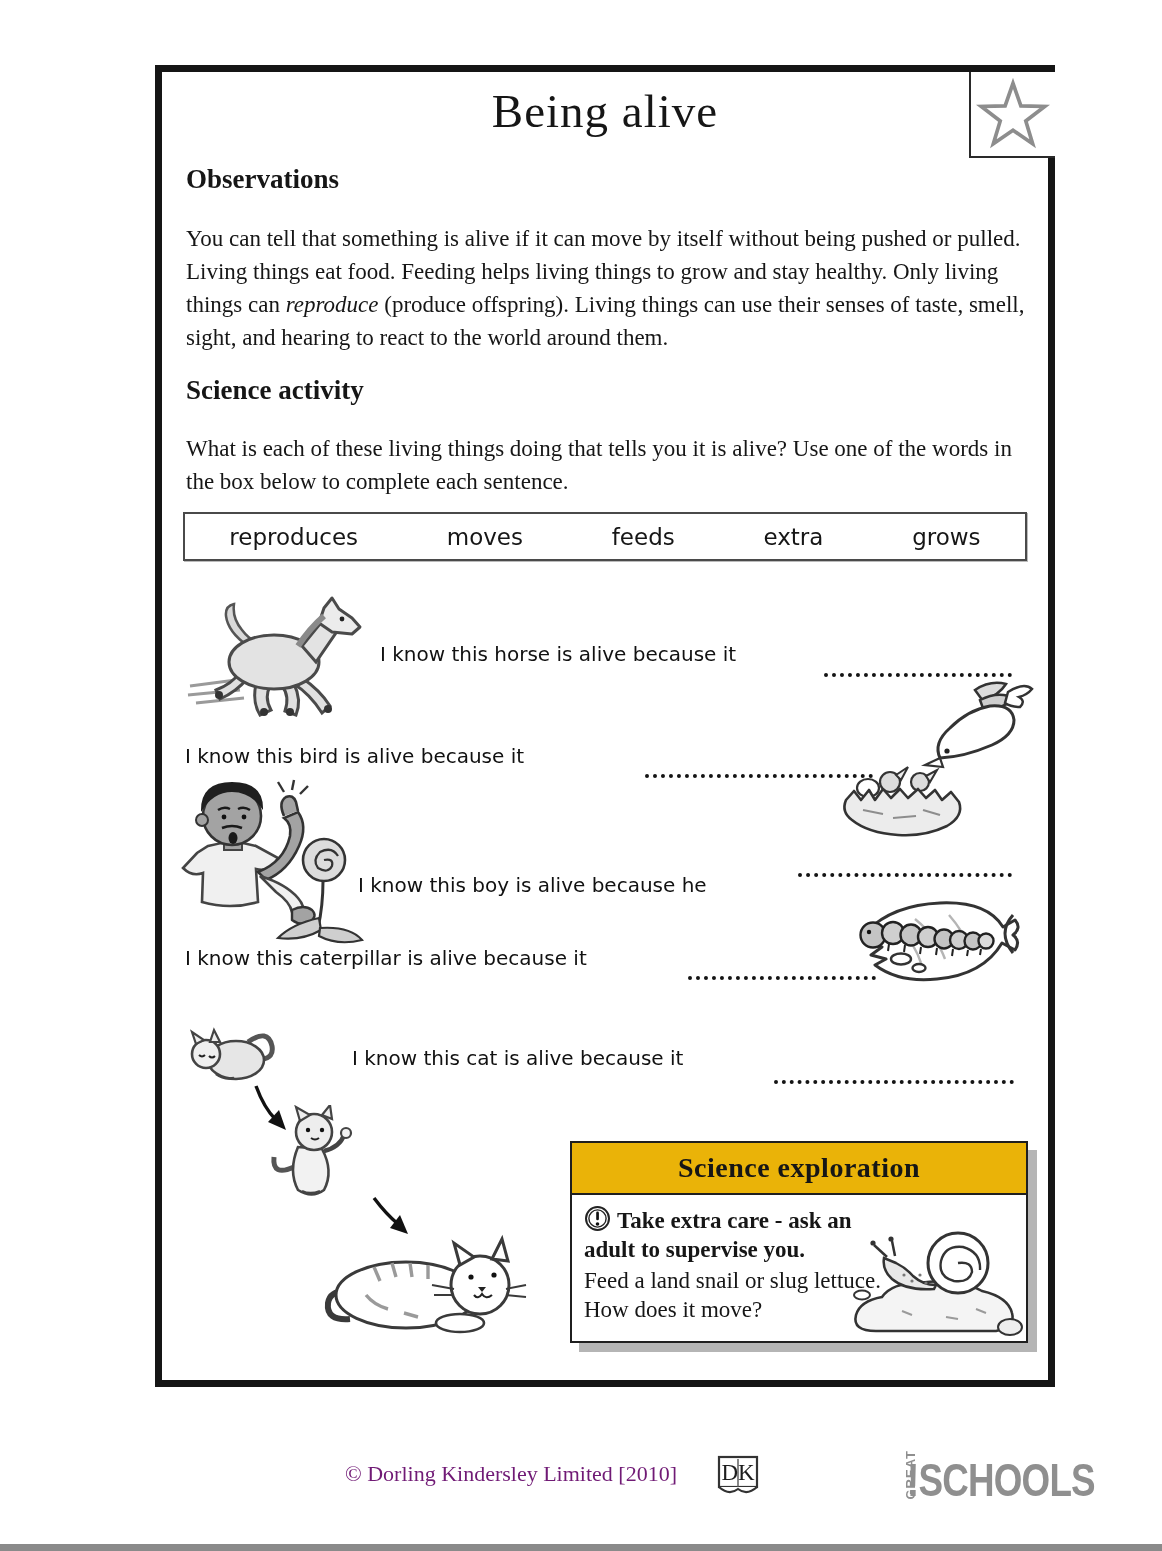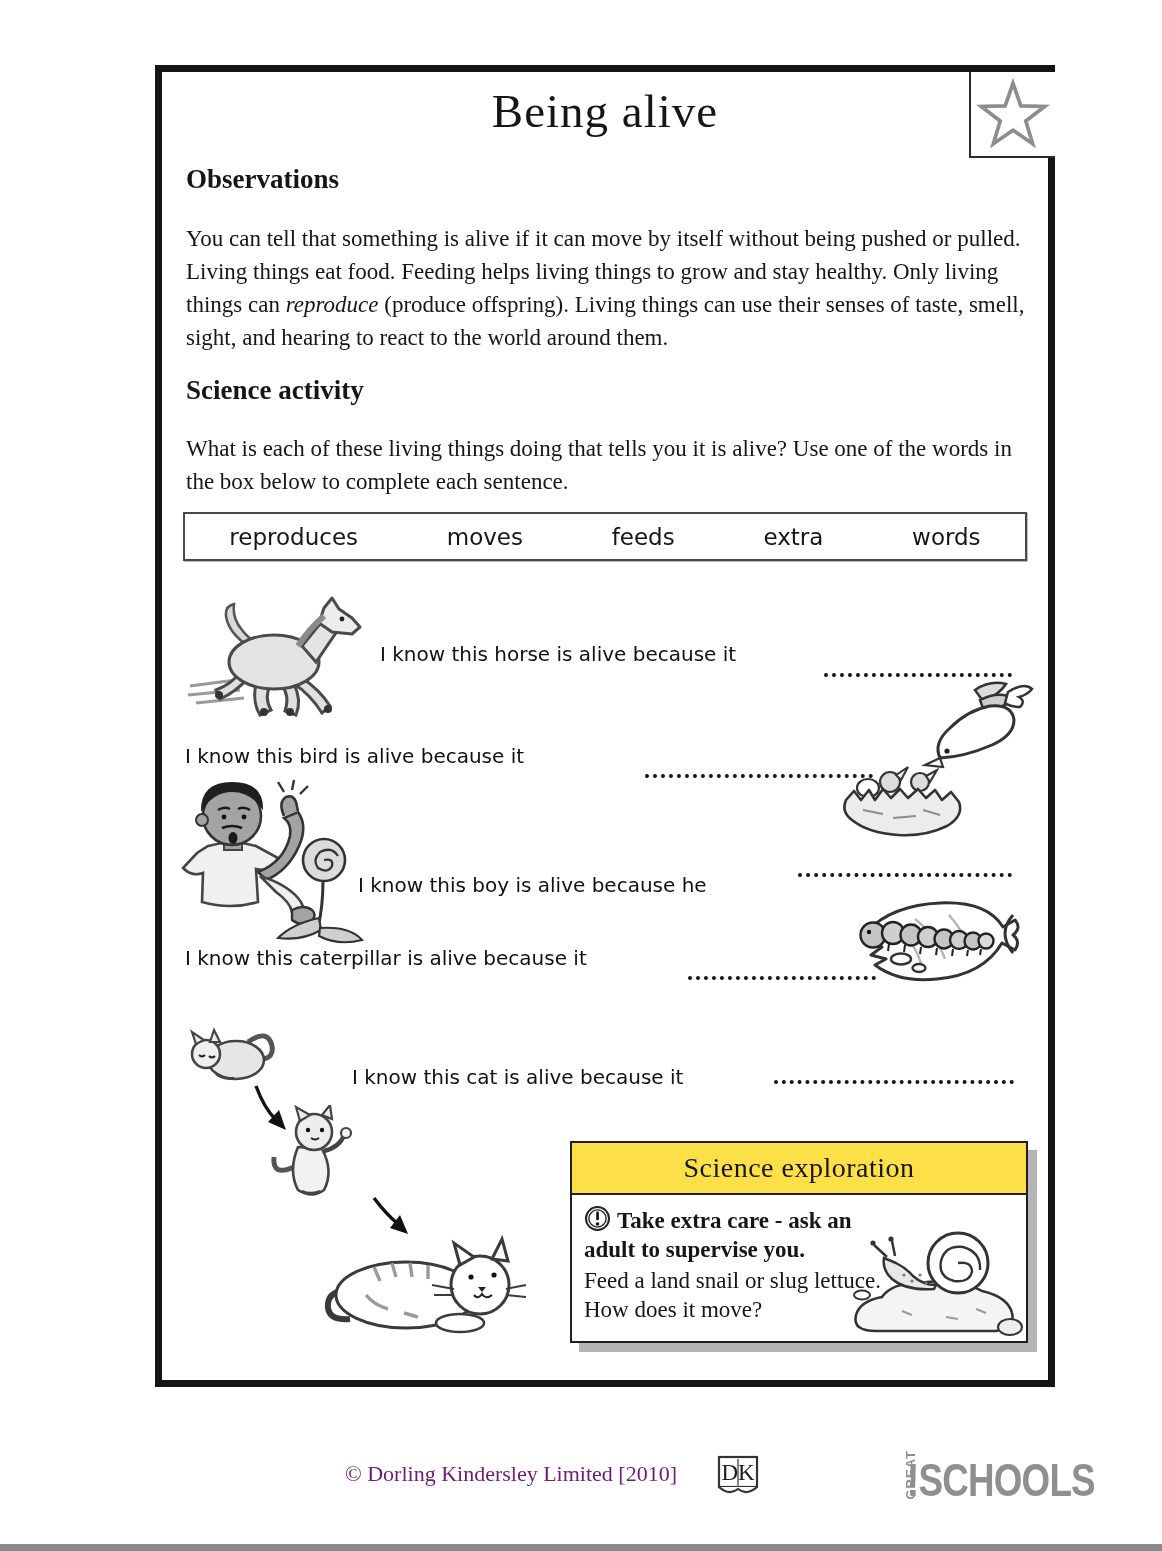--- a/index.html
+++ b/index.html
@@ -27,22 +27,22 @@
   .word-box{left:183px;top:512px;width:844px;height:49px;border:2px solid #4a4a4a;box-sizing:border-box;
             display:flex;align-items:center;justify-content:space-around;background:#fff;
             font-family:"DejaVu Sans", sans-serif;font-size:23px;box-shadow:1px 1px 0 #bbb;}
 
   .sentence{font-family:"DejaVu Sans", sans-serif;font-size:20px;white-space:nowrap;color:#111;}
   .blank{border-bottom:4px dotted #141414;height:28px;}
 
   
   .explo{left:570px;top:1141px;width:458px;height:202px;border:2px solid #1f1f1f;background:#fff;
          box-sizing:border-box;box-shadow:9px 9px 0 #b5b5b5;z-index:4;}
-  .explo-head{height:50px;background:#fde047;border-bottom:2px solid #1f1f1f;display:flex;align-items:center;
-              justify-content:center;font-size:28px;font-weight:400;letter-spacing:.5px;}
+  .explo-head{height:50px;background:#eab308;border-bottom:2px solid #1f1f1f;display:flex;align-items:center;
+              justify-content:center;font-size:28px;font-weight:700;letter-spacing:.5px;}
   .explo-body{position:relative;height:146px;padding:10px 12px;box-sizing:border-box;}
   .explo-warning{margin:0;width:310px;font-size:23px;font-weight:bold;line-height:29px;}
   .explo-text{margin:2px 12px 0 0;width:300px;font-size:23px;line-height:29px;}
   .warn-icon{display:inline-block;vertical-align:-4px;margin-right:6px;}
   .snail{position:absolute;right:2px;bottom:2px;}
 
   
   .copyright{left:345px;top:1461px;font-size:22px;color:#701a75;}
   .gs-logo{left:893px;top:1452px;height:48px;display:flex;align-items:flex-end;color:#8f8f8f;
            font-family:"Liberation Sans", sans-serif;font-weight:bold;}
@@ -73,21 +73,21 @@
   <p class="abs obs-p"><span>You can tell that something is alive if it can move by itself without being pushed or pulled. Living things eat food. Feeding helps living things to grow and stay healthy. Only living things can </span><span class="ital">reproduce</span><span> (produce offspring). Living things can use their senses of taste, smell, sight, and hearing to react to the world around them.</span></p>
 
   <div class="abs h2 act-h">Science activity</div>
   <p class="abs act-p">What is each of these living things doing that tells you it is alive? Use one of the words in the box below to complete each sentence.</p>
 
   <div class="abs word-box">
     <span>reproduces</span>
     <span>moves</span>
     <span>feeds</span>
     <span>extra</span>
-    <span>words</span>
+    <span>grows</span>
   </div>
 
   <svg class="abs" style="left:182px;top:594px;" width="192" height="132" viewBox="0 0 192 132">
     <g stroke="#9a9a9a" stroke-width="3">
       <line x1="8" y1="92" x2="54" y2="86"></line>
         <line x1="6" y1="101" x2="58" y2="96"></line>
         <line x1="14" y1="109" x2="62" y2="104"></line>
     </g>
     <path d="M66,52 Q46,38 44,22 Q43,12 52,10 Q50,24 60,36 Q66,44 74,48 Z" fill="#d9d9d9" stroke="#555" stroke-width="2.5"></path>
     <path d="M120,84 Q138,96 148,112 L140,119 Q128,100 112,90 Z" fill="#e0e0e0" stroke="#4a4a4a" stroke-width="3"></path>
@@ -200,21 +200,21 @@
   <svg class="abs" style="left:186px;top:1012px;" width="92" height="78" viewBox="0 0 92 78">
     <path d="M62,30 Q82,16 86,34 Q88,46 76,47" fill="none" stroke="#555" stroke-width="5"></path>
     <ellipse cx="50" cy="48" rx="28" ry="19" fill="#e6e6e6" stroke="#444" stroke-width="2.6"></ellipse>
     <circle cx="20" cy="42" r="14" fill="#efefef" stroke="#444" stroke-width="2.6"></circle>
     <path d="M10,32 L6,20 L18,28 Z" fill="#efefef" stroke="#444" stroke-width="2.2"></path>
     <path d="M24,30 L28,18 L34,30 Z" fill="#efefef" stroke="#444" stroke-width="2.2"></path>
     <path d="M13,43 Q16,46 19,43" fill="none" stroke="#222" stroke-width="2"></path>
     <path d="M23,44 Q26,47 29,44" fill="none" stroke="#222" stroke-width="2"></path>
     <path d="M30,62 Q38,68 48,66" fill="none" stroke="#444" stroke-width="2.4"></path>
   </svg>
-  <span class="abs sentence" style="left:352px;top:1046px;margin-top:19px;">I know this cat is alive because it</span>
+  <span class="abs sentence" style="left:352px;top:1046px;">I know this cat is alive because it</span>
   <div class="abs blank" style="left:774px;top:1052px;width:240px;"></div>
 
   <svg class="abs" style="left:248px;top:1084px;" width="46" height="50" viewBox="0 0 46 50">
     <path d="M8,2 Q16,24 28,36" fill="none" stroke="#111" stroke-width="3.4"></path>
     <polygon points="38,46 20,38 31,26" fill="#111"></polygon>
   </svg>
   <svg class="abs" style="left:262px;top:1105px;" width="100" height="96" viewBox="0 0 100 96">
     <path d="M32,62 Q10,72 12,52" fill="none" stroke="#555" stroke-width="5"></path>
     <path d="M36,42 Q26,66 36,85 Q50,94 62,85 Q72,66 60,44 Z" fill="#f2f2f2" stroke="#444" stroke-width="2.6"></path>
     <circle cx="52" cy="27" r="18" fill="#ededed" stroke="#444" stroke-width="2.6"></circle>

